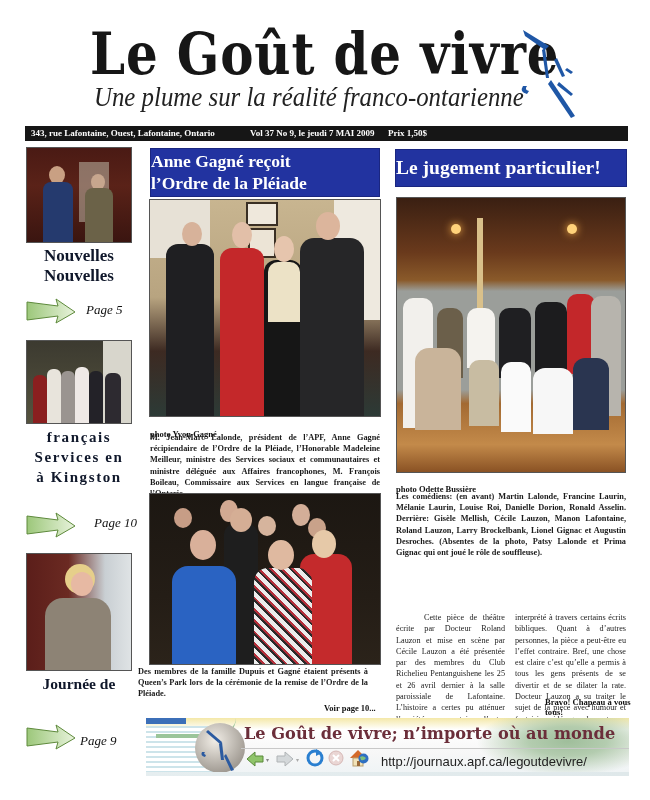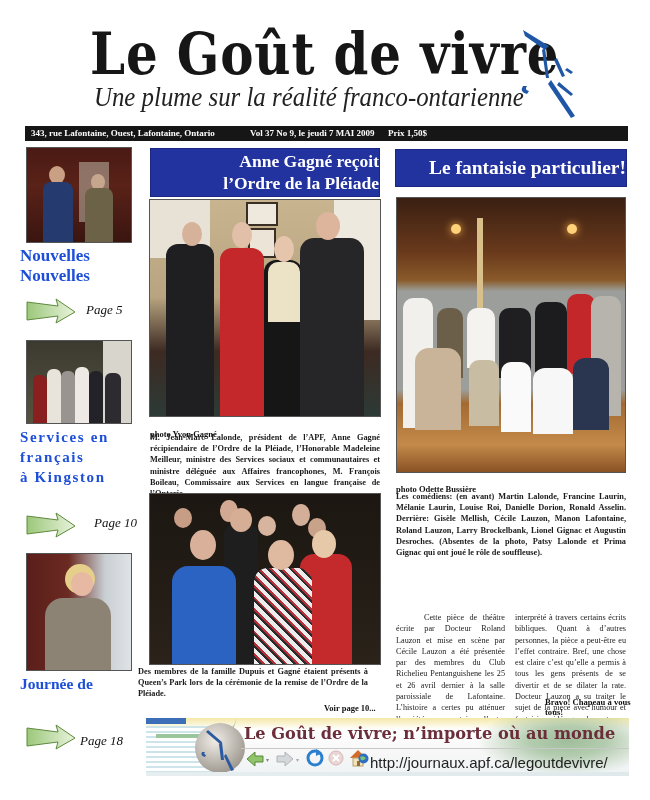--- a/index.html
+++ b/index.html
@@ -24,48 +24,48 @@
 
   .infobar {
     left: 25px; top: 126px; width: 603px; height: 15px; background: #161616; color: #fff;
     font-family: "Liberation Serif", serif; font-weight: bold; font-size: 9px; line-height: 15px;
   }
   .infobar span { position: absolute; top: 0; white-space: nowrap; }
 
   
   .photo { overflow: hidden; border: 1px solid #555; }
   .side-title {
-    font-family: "Liberation Serif", serif; font-weight: bold; color: #1d4ed8;
+    font-family: "Liberation Serif", serif; font-weight: bold; text-align: center; color: #0f172a;
   }
   .arrow { width: 50px; height: 28px; }
   .page-ref { font-style: italic; font-size: 13px; white-space: nowrap; }
 
   
   .headline {
     background: #2233a0; color: #fff; font-family: "Liberation Serif", serif; font-weight: bold;
-    text-align: right; border: 1px solid #1a2680;
+    text-align: left; border: 1px solid #1a2680;
   }
   .caption-credit { font-weight: bold; font-size: 8.5px; white-space: nowrap; margin-top: 10px; }
   .body-text {
     font-size: 8.3px; line-height: 11.2px; text-align: justify; font-weight: bold; color: #1a1a1a;
   }
   .col-text { font-size: 8.2px; line-height: 11.3px; text-align: justify; color: #222; margin-top: 44px; }
   .bravo { font-weight: bold; font-size: 8.6px; }
 
   
   .banner {
     left: 146px; top: 718px; width: 483px; height: 58px; overflow: hidden;
     background: linear-gradient(180deg, #f4e8a8 0%, #ffffff 20%, #f7f7f7 60%, #eef3f5 100%);
   }
   .banner-title {
     left: 98px; top: 6px; font-family: "DejaVu Serif", serif; font-weight: bold; font-size: 16.5px;
     color: #6b2e3a; white-space: nowrap; transform: scaleX(0.98); transform-origin: left top;
   }
   .banner-url {
-    left: 224px; top: 36px; font-family: "Liberation Sans", sans-serif; font-size: 15px; color: #222;
+    left: 235px; top: 36px; font-family: "Liberation Sans", sans-serif; font-size: 13px; color: #222;
     white-space: nowrap;
   }
 </style>
 </head>
 <body>
 
 <div class="abs masthead-title">Le Goût de vivre</div>
 <div class="abs masthead-tagline">Une plume sur la réalité franco-ontarienne</div>
 <svg class="abs bird" viewBox="0 0 70 95">
   <path d="M8 2 L34 18 L30 22 L10 8 Z" fill="#1f57a6"></path>
@@ -108,22 +108,22 @@
 <div class="abs photo" style="left:26px;top:340px;width:104px;height:82px;background:linear-gradient(180deg,#3c3a30 0%,#55533e 100%);">
   <div class="abs" style="left:76px;top:0;width:28px;height:82px;background:#d8d6cc"></div>
   <div class="abs" style="left:6px;top:34px;width:14px;height:48px;background:#8a1f1f;border-radius:6px 6px 0 0"></div>
   <div class="abs" style="left:20px;top:28px;width:14px;height:54px;background:#e8e4dc;border-radius:6px 6px 0 0"></div>
   <div class="abs" style="left:34px;top:30px;width:14px;height:52px;background:#9a9490;border-radius:6px 6px 0 0"></div>
   <div class="abs" style="left:48px;top:26px;width:14px;height:56px;background:#efe9e6;border-radius:6px 6px 0 0"></div>
   <div class="abs" style="left:62px;top:30px;width:14px;height:52px;background:#232228;border-radius:6px 6px 0 0"></div>
   <div class="abs" style="left:78px;top:32px;width:16px;height:50px;background:#2d2a30;border-radius:6px 6px 0 0"></div>
 </div>
 <div class="abs side-title" style="left:20px;top:427px;width:118px;font-size:15px;line-height:20px;letter-spacing:1.6px;">
+  <div>français</div>
   <div>Services en</div>
-  <div>français</div>
   <div>à Kingston</div>
 </div>
 <svg class="abs arrow" style="left:26px;top:510px" viewBox="0 0 50 28">
   <defs>
       <linearGradient id="ga2" x1="0" y1="0" x2="1" y2="0">
         <stop offset="0" stop-color="#9cc77a"></stop>
         <stop offset="1" stop-color="#e8f3dc"></stop>
       </linearGradient>
     </defs>
   <path d="M1 6 L32 10 L30 3 L49 16 L30 27 L32 20 L1 24 Z" fill="url(#ga2)" stroke="#5e8a3c" stroke-width="1"></path>
@@ -140,21 +140,21 @@
 </div>
 <svg class="abs arrow" style="left:26px;top:722px" viewBox="0 0 50 28">
   <defs>
       <linearGradient id="ga3" x1="0" y1="0" x2="1" y2="0">
         <stop offset="0" stop-color="#9cc77a"></stop>
         <stop offset="1" stop-color="#e8f3dc"></stop>
       </linearGradient>
     </defs>
   <path d="M1 6 L32 10 L30 3 L49 16 L30 27 L32 20 L1 24 Z" fill="url(#ga3)" stroke="#5e8a3c" stroke-width="1"></path>
 </svg>
-<div class="abs page-ref" style="left:80px;top:733px">Page 18</div>
+<div class="abs page-ref" style="left:80px;top:733px">Page 9</div>
 
 <div class="abs headline" style="left:150px;top:148px;width:228px;height:46px;font-size:17.5px;line-height:22px;padding-top:1px;">
   <div>Anne Gagné reçoit</div>
   <div>l’Ordre de la Pléiade</div>
 </div>
 
 <div class="abs photo" style="left:149px;top:199px;width:230px;height:216px;background:linear-gradient(180deg,#c8b590 0%,#b8a480 45%,#3d2a22 70%,#2c3a36 100%);">
   <div class="abs" style="left:0;top:0;width:60px;height:58px;background:#e7e1d6"></div>
   <div class="abs" style="left:96px;top:2px;width:28px;height:20px;border:2px solid #3a2f24;background:#efe8dc"></div>
   <div class="abs" style="left:98px;top:28px;width:24px;height:26px;border:2px solid #3a2f24;background:#ece4d6"></div>
@@ -183,21 +183,21 @@
   <div class="abs" style="left:22px;top:72px;width:64px;height:98px;background:#2a63c2;border-radius:16px 16px 0 0"></div>
   <div class="abs" style="left:40px;top:36px;width:26px;height:30px;border-radius:50%;background:#d9b09a"></div>
   <div class="abs" style="left:150px;top:60px;width:52px;height:110px;background:#c42a2c;border-radius:14px 14px 0 0"></div>
   <div class="abs" style="left:162px;top:36px;width:24px;height:28px;border-radius:50%;background:#e6c9a8"></div>
   <div class="abs" style="left:104px;top:74px;width:58px;height:96px;background:repeating-linear-gradient(45deg,#ececec 0 4px,#2a2a2a 4px 6px,#b32f3a 6px 8px);border-radius:14px 14px 0 0"></div>
   <div class="abs" style="left:118px;top:46px;width:26px;height:30px;border-radius:50%;background:#dfb9a0"></div>
 </div>
 <div class="abs body-text" style="left:138px;top:666px;width:230px;">Des membres de la famille Dupuis et Gagné étaient présents à Queen’s Park lors de la cérémonie de la remise de l’Ordre de la Pléiade.</div>
 <div class="abs bravo" style="left:324px;top:703px;font-size:8.5px;">Voir page 10...</div>
 
-<div class="abs headline" style="left:395px;top:149px;width:230px;height:36px;font-size:19.5px;line-height:36px;">Le fantaisie particulier!</div>
+<div class="abs headline" style="left:395px;top:149px;width:230px;height:36px;font-size:19.5px;line-height:36px;">Le jugement particulier!</div>
 
 <div class="abs photo" style="left:396px;top:197px;width:228px;height:274px;background:linear-gradient(180deg,#3a1f12 0%,#6a3a1c 20%,#8a5a2a 30%,#9b9e9a 34%,#9b9e9a 70%,#a36a32 75%,#c38a4a 90%,#8a5224 100%);">
   <div class="abs" style="left:54px;top:26px;width:10px;height:10px;border-radius:50%;background:#ffd27a;box-shadow:0 0 8px #ffb44a"></div>
   <div class="abs" style="left:170px;top:26px;width:10px;height:10px;border-radius:50%;background:#ffd27a;box-shadow:0 0 8px #ffb44a"></div>
   <div class="abs" style="left:80px;top:20px;width:6px;height:110px;background:#d9c08a"></div>
   <div class="abs" style="left:6px;top:100px;width:30px;height:130px;background:#f2f0ec;border-radius:10px 10px 0 0"></div>
   <div class="abs" style="left:40px;top:110px;width:26px;height:70px;background:#6b5f4a;border-radius:10px 10px 0 0"></div>
   <div class="abs" style="left:70px;top:110px;width:28px;height:60px;background:#f5f3ef;border-radius:10px 10px 0 0"></div>
   <div class="abs" style="left:102px;top:110px;width:32px;height:70px;background:#1f1f22;border-radius:10px 10px 0 0"></div>
   <div class="abs" style="left:138px;top:104px;width:32px;height:70px;background:#1c1c1e;border-radius:10px 10px 0 0"></div>

